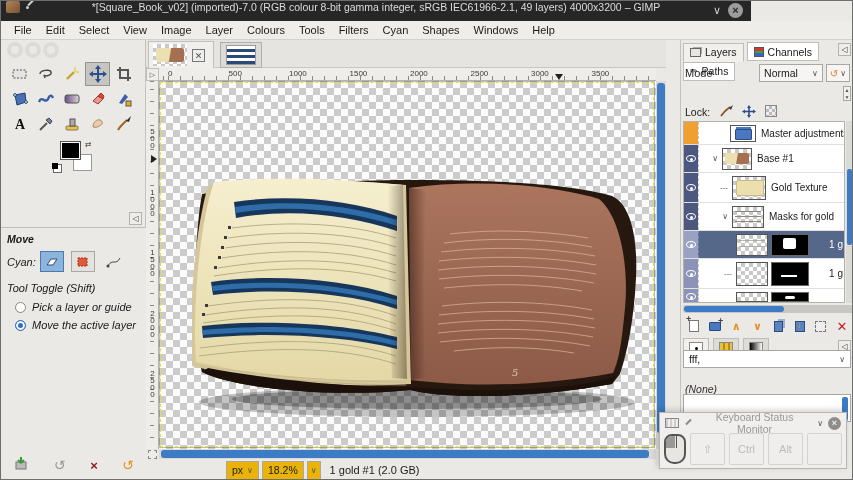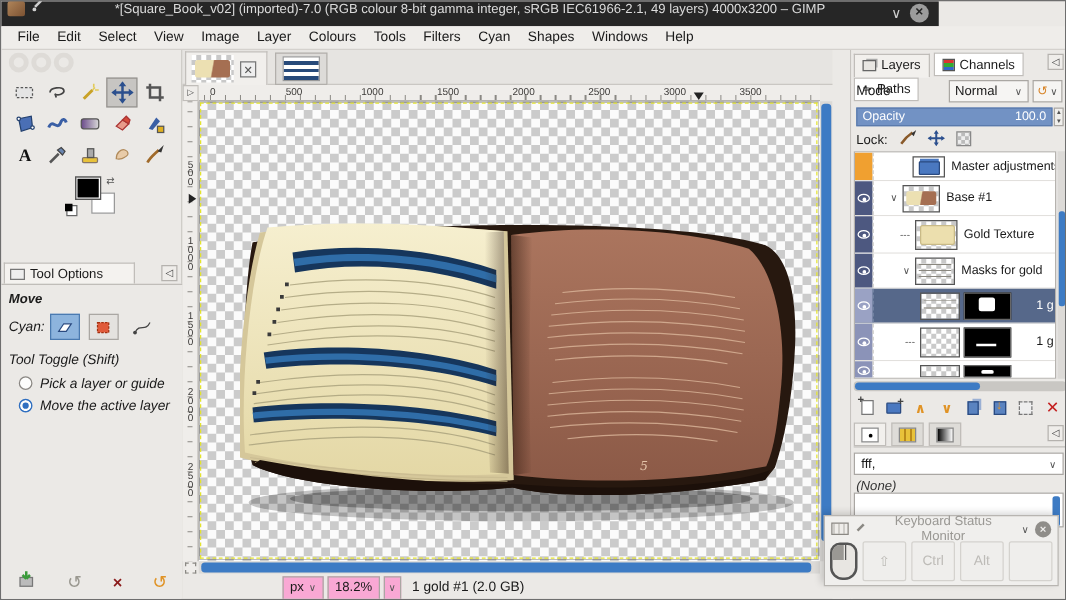--- a/index.html
+++ b/index.html
@@ -86,21 +86,21 @@
   #book { left:33px; top:95px; }
 
   #vscroll { left:655px; top:80px; width:10px; height:368px; background:#dcdad7; }
   #vscroll .thumb { position:absolute; left:1px; top:2px; width:8px; height:350px; background:#3d7bc4; border-radius:3px; }
   #hscroll { left:158px; top:448px; width:497px; height:10px; background:#dcdad7; }
   #hscroll .thumb { position:absolute; left:2px; top:1px; width:488px; height:8px; background:#3d7bc4; border-radius:3px; }
   #quickmask { left:147px; top:449px; width:9px; height:9px; border:1px dashed #8a8883; background:#efedea; }
   #canvas-gap { left:665px; top:39px; width:15px; height:441px; background:#ebe9e6; border-right:1px solid #c6c3bf; }
 
   #statusbar { left:145px; top:458px; width:536px; height:22px; background:#ebe9e6; display:flex; align-items:center; }
-  .sb-box { border:1px solid #aaa7a3; background:#f9a8d4; height:19px; display:inline-flex; align-items:center;
+  .sb-box { border:1px solid #aaa7a3; background:#eab308; height:19px; display:inline-flex; align-items:center;
             padding:0 5px; margin-right:3px; font-size:10.5px; gap:4px; }
   .chev { font-size:8px; color:#555; }
 
   
   #dock { left:680px; top:39px; width:173px; height:441px; background:#ebe9e6; }
   .dock-tab { height:19px; border:1px solid #c0bdb9; background:#ffffff; display:inline-flex; align-items:center;
               gap:4px; padding:0 6px; font-size:10.5px; }
   .dock-tab.active { background:#f2f0ed; border-bottom-color:#f2f0ed; }
   .lyr-ico { width:11px; height:9px; border:1px solid #666; background:#e8e6e2; box-shadow:2px -2px 0 -1px #aaa; }
   .chan-ico { width:10px; height:10px; background:linear-gradient(#d33 33%,#3a3 33% 66%,#36c 66%); border:1px solid #555; }
@@ -163,21 +163,21 @@
   .ico-del { color:#c42222; font-weight:bold; font-size:13px; }
 
   #brush-tabs { left:2px; top:298px; width:170px; height:20px; border-bottom:1px solid #c0bdb9; }
   .btab { display:inline-flex; width:26px; height:19px; border:1px solid #c0bdb9; background:#dedcd8; align-items:center; justify-content:center; margin-right:1px; }
   .btab.active { background:#f2f0ed; }
   .brush-ico { width:14px; height:12px; background:#fff; border:1px solid #888; position:relative; }
   .brush-ico::after { content:""; position:absolute; left:5px; top:4px; width:3px; height:3px; background:#000; border-radius:50%; }
   .pattern-ico { width:14px; height:12px; border:1px solid #888; background:repeating-linear-gradient(90deg,#e8c23a 0 3px,#b98a1a 3px 5px); }
   .grad-ico { width:14px; height:12px; border:1px solid #888; background:linear-gradient(90deg,#000,#fff); }
   #brush-menu-btn { right:3px; top:300px; width:13px; height:13px; border:1px solid #b5b2ae; background:#efedea; font-size:8px; text-align:center; line-height:12px; color:#444; }
-  #tag-filter { left:2px; top:322px; width:168px; height:18px; border:1px solid #aaa7a3; background:#fff; display:flex; align-items:center; padding:0 5px; font-size:10.5px; }
+  #tag-filter { left:2px; top:310px; width:168px; height:18px; border:1px solid #aaa7a3; background:#fff; display:flex; align-items:center; padding:0 5px; font-size:10.5px; }
   #none-label { left:4px; top:343px; font-style:italic; font-size:10.5px; color:#333; }
   #brush-listbox { left:2px; top:354px; width:168px; height:28px; border:1px solid #aaa7a3; background:#fff; }
   #brush-listbox .vthumb { position:absolute; right:2px; top:2px; width:6px; height:24px; background:#3d7bc4; border-radius:2px; }
 
   
   #ksm { left:658px; top:411px; width:188px; height:57px; background:#f0efed; border:1px solid #b8b5b1;
          box-shadow:-2px -2px 6px rgba(0,0,0,.18); }
   #ksm-title { height:20px; display:flex; align-items:center; gap:5px; padding:0 5px; color:#9a9894; font-size:10.5px; }
   .kb-ico { width:14px; height:10px; border:1px solid #8a8883; background:repeating-linear-gradient(90deg,#cfcdc9 0 2px,#efedea 2px 4px); }
   #ksm-body { display:flex; gap:4px; padding:0 4px; align-items:center; }
@@ -311,24 +311,20 @@
   </div>
 
   <div class="abs swatch-wrap">
     <div class="abs" id="bg-swatch"></div>
     <div class="abs" id="fg-swatch"></div>
     <div class="abs" id="swap-colors">⇄</div>
     <div class="abs" id="reset-colors"></div>
   </div>
 
   <div class="abs" id="tool-options">
-    <div class="abs" id="to-tab">
-      <span class="ticon"></span>
-      <span>Tool Options</span>
-    </div>
     <div class="abs" id="to-menu-btn">◁</div>
     <div class="abs" id="to-body">
       <div class="to-label" style="padding:5px 6px 4px;">Move</div>
       <div style="padding:2px 6px; display:flex; align-items:center; gap:4px;">
         <span>Cyan:</span>
         <span class="mv-btn active">
           <svg width="16" height="12">
               <path d="M3,9 L7,3 L13,3 L9,9 Z" fill="#fff" stroke="#2a4a80"></path>
             </svg>
           </span>
@@ -541,24 +537,20 @@
 
   <div class="abs" id="mode-row">
     <span>Mode</span>
     <span id="mode-select">
       <span>Normal</span>
       <span class="chev">∨</span>
       </span>
     <span id="mode-switch">↺<span class="chev" style="color:#555;">∨</span></span>
   </div>
 
-  <div class="abs" id="opacity-row">
-    <span>Opacity</span>
-    <span style="margin-left:auto;">100.0</span>
-  </div>
   <div class="abs" id="opacity-spin">▲<br>▼</div>
 
   <div class="abs" id="lock-row">
     <span>Lock:</span>
     <span><svg width="14" height="13">
           <path d="M2,11 C4,8 8,4 11,2" stroke="#8a5a2a" stroke-width="2"></path>
           <path d="M10,3 L14,0 L12,5 Z" fill="#333"></path>
         </svg></span>
     <span><svg width="14" height="13">
           <path d="M7,2 L7,11 M2,6.5 L12,6.5" stroke="#2b4f8e" stroke-width="1.6"></path>

